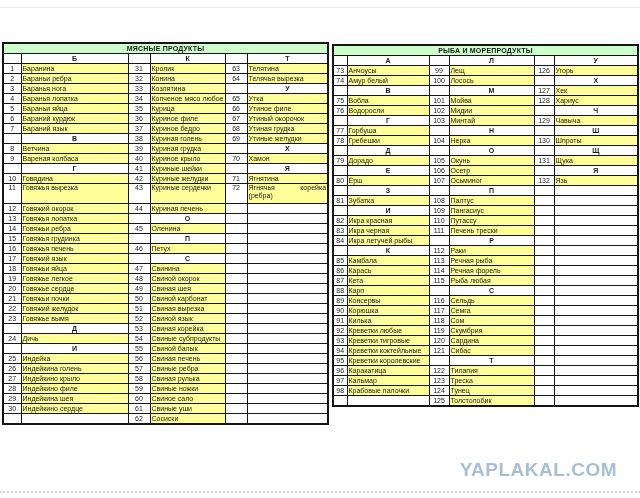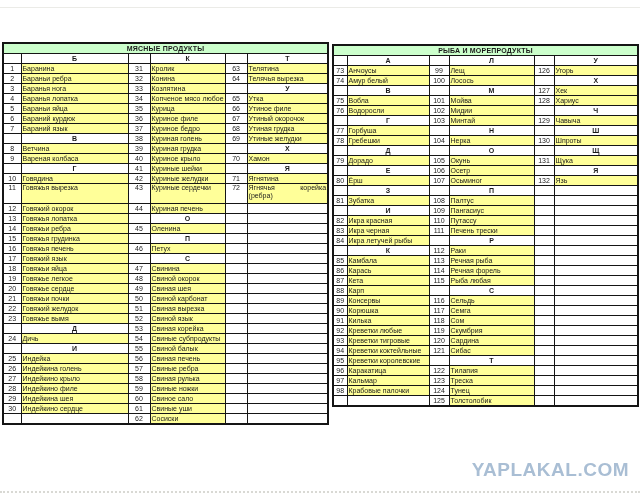--- a/index.html
+++ b/index.html
@@ -41,21 +41,21 @@
   }
   td.num{background:#ffffff;text-align:center;padding:0;}
   td.name{background:#ffffff;}
   td.item{background:#ffff99;text-align:left;padding:0 2px;}
   td.letter{background:#ffffff;font-weight:bold;text-align:center;}
   td.psep{border-left:2px solid #151515;}
   tr.tall td{height:19px;vertical-align:top;}
   tr.tall td.item{white-space:normal;text-align:justify;}
   .watermark{
     position:absolute;
-    top:459px;right:11px;
+    top:459px;right:23px;
     font-size:19px;
     font-weight:bold;
     letter-spacing:0.5px;
     color:#a9bed4;
     text-shadow:0 1px 0 #ffffff;
   }
 </style>
 </head>
 <body>
 

